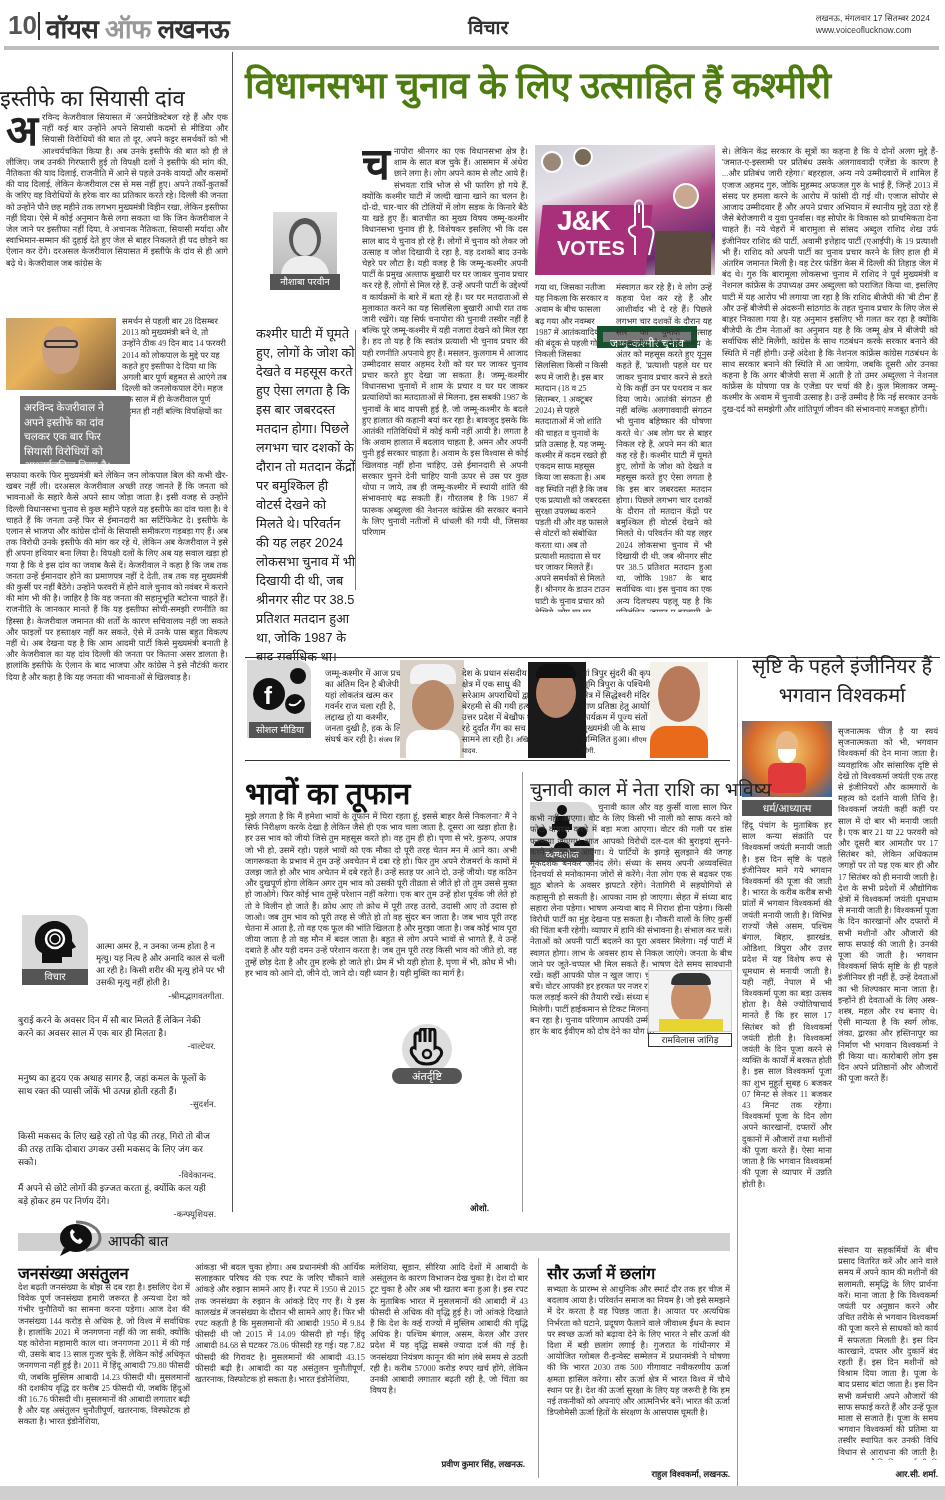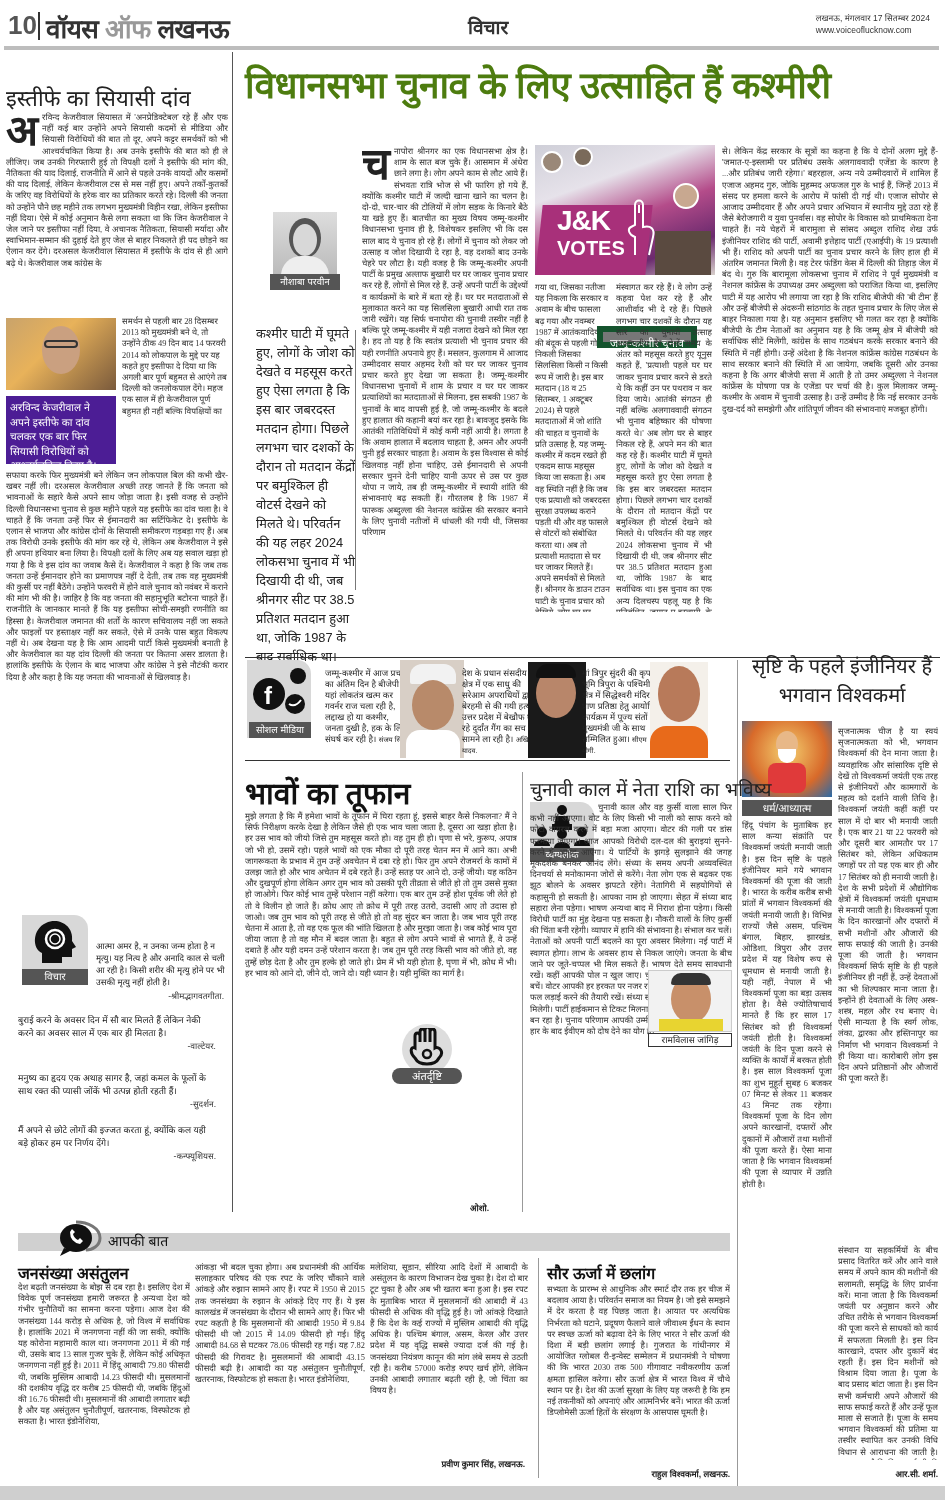--- a/index.html
+++ b/index.html
@@ -37,31 +37,31 @@
     <span>लखनऊ</span>
   </div>
   <span class="abs section-label" style="left:460px;top:6px">विचार</span>
   <div class="abs date" style="right:8px;top:4px">
     <div>लखनऊ, मंगलवार 17 सितम्बर 2024</div>
     <div>www.voiceoflucknow.com</div>
   </div>
 </div>
 <div class="grey-band" style="left:4px;top:46px;width:935px;height:4px"></div>
 
-<div class="abs hd" style="left:6px;top:82px;font-size:22px;font-weight:normal;color:#222;white-space:nowrap">इस्तीफे का सियासी दांव</div>
+<div class="abs hd" style="left:0;top:82px;font-size:22px;font-weight:normal;color:#222;white-space:nowrap">इस्तीफे का सियासी दांव</div>
 <div class="abs txt" style="left:6px;top:112px;width:222px;height:190px">
   <span class="dropcap">अ</span>
   <span>रविन्द केजरीवाल सियासत में 'अनप्रेडिक्टेबल' रहे हैं और एक नहीं कई बार उन्होंने अपने सियासी कदमों से मीडिया और सियासी विरोधियों की बात तो दूर, अपने कट्टर समर्थकों को भी आश्चर्यचकित किया है। अब उनके इस्तीफे की बात को ही ले लीजिए। जब उनकी गिरफ्तारी हुई तो विपक्षी दलों ने इस्तीफे की मांग की, नैतिकता की याद दिलाई, राजनीति में आने से पहले उनके वायदों और कसमों की याद दिलाई, लेकिन केजरीवाल टस से मस नहीं हुए। अपने तर्कों-कुतर्कों के जरिए वह विरोधियों के हरेक वार का प्रतिकार करते रहे। दिल्ली की जनता को उन्होंने पौने छह महीने तक लगभग मुख्यमंत्री विहीन रखा, लेकिन इस्तीफा नहीं दिया। ऐसे में कोई अनुमान कैसे लगा सकता था कि जिन केजरीवाल ने जेल जाने पर इस्तीफा नहीं दिया, वे अचानक नैतिकता, सियासी मर्यादा और स्वाभिमान-सम्मान की दुहाई देते हुए जेल से बाहर निकलते ही पद छोड़ने का ऐलान कर देंगे। दरअसल केजरीवाल सियासत में इस्तीफे के दांव से ही आगे बढ़े थे। केजरीवाल जब कांग्रेस के</span>
 </div>
 <div class="photo" style="left:6px;top:318px;width:110px;height:72px;background:linear-gradient(135deg,#c9a36b,#e8b25a 40%,#7a5a3c)">
   <div class="abs" style="left:36px;top:8px;width:38px;height:48px;border-radius:50%;background:#caa080"></div>
   <div class="abs" style="left:38px;top:22px;width:34px;height:8px;border:2px solid #333;border-radius:4px"></div>
 </div>
 <div class="abs txt" style="left:122px;top:316px;width:106px;height:150px;text-align:left">समर्थन से पहली बार 28 दिसम्बर 2013 को मुख्यमंत्री बने थे, तो उन्होंने ठीक 49 दिन बाद 14 फरवरी 2014 को लोकपाल के मुद्दे पर यह कहते हुए इस्तीफा दे दिया था कि अगली बार पूर्ण बहुमत से आएंगे तब दिल्ली को जनलोकपाल देंगे। महज एक साल में ही केजरीवाल पूर्ण बहुमत ही नहीं बल्कि विपक्षियों का</div>
-<div class="abs" style="left:6px;top:396px;width:110px;height:68px;background:#4c1d95;padding:4px">
+<div class="abs" style="left:20px;top:396px;width:110px;height:68px;background:#737373;padding:4px">
   <div style="font-family:'Liberation Sans',sans-serif;color:#fff;font-size:10.5px;line-height:14.5px">अरविन्द केजरीवाल ने अपने इस्तीफे का दांव चलकर एक बार फिर सियासी विरोधियों को आश्चर्यचकित किया है।</div>
 </div>
 <div class="abs txt" style="left:6px;top:470px;width:222px;height:410px">सफाया करके फिर मुख्यमंत्री बने लेकिन जन लोकपाल बिल की कभी खैर-खबर नहीं ली। दरअसल केजरीवाल अच्छी तरह जानते हैं कि जनता को भावनाओं के सहारे कैसे अपने साथ जोड़ा जाता है। इसी वजह से उन्होंने दिल्ली विधानसभा चुनाव से कुछ महीने पहले यह इस्तीफे का दांव चला है। वे चाहते हैं कि जनता उन्हें फिर से ईमानदारी का सर्टिफिकेट दे। इस्तीफे के एलान से भाजपा और कांग्रेस दोनों के सियासी समीकरण गड़बड़ा गए हैं। अब तक विरोधी उनके इस्तीफे की मांग कर रहे थे, लेकिन अब केजरीवाल ने इसे ही अपना हथियार बना लिया है। विपक्षी दलों के लिए अब यह सवाल खड़ा हो गया है कि वे इस दांव का जवाब कैसे दें। केजरीवाल ने कहा है कि जब तक जनता उन्हें ईमानदार होने का प्रमाणपत्र नहीं दे देती, तब तक वह मुख्यमंत्री की कुर्सी पर नहीं बैठेंगे। उन्होंने फरवरी में होने वाले चुनाव को नवंबर में कराने की मांग भी की है। जाहिर है कि वह जनता की सहानुभूति बटोरना चाहते हैं। राजनीति के जानकार मानते हैं कि यह इस्तीफा सोची-समझी रणनीति का हिस्सा है। केजरीवाल जमानत की शर्तों के कारण सचिवालय नहीं जा सकते और फाइलों पर हस्ताक्षर नहीं कर सकते, ऐसे में उनके पास बहुत विकल्प नहीं थे। अब देखना यह है कि आम आदमी पार्टी किसे मुख्यमंत्री बनाती है और केजरीवाल का यह दांव दिल्ली की जनता पर कितना असर डालता है। हालांकि इस्तीफे के ऐलान के बाद भाजपा और कांग्रेस ने इसे नौटंकी करार दिया है और कहा है कि यह जनता की भावनाओं से खिलवाड़ है।</div>
 <div class="rule-v" style="left:232px;top:52px;height:1160px"></div>
 
 <div class="icon-box" style="left:22px;top:915px;width:66px;height:70px">
   <svg width="66" height="54" viewBox="0 0 66 54">
     <path d="M20 48 L20 38 C10 34 10 14 24 8 C36 2 52 10 50 26 L54 32 L50 34 L50 42 L40 42 L40 48 Z" fill="#111"></path>
     <circle cx="33" cy="24" r="9" fill="none" stroke="#fff" stroke-width="2.5"></circle>
     <circle cx="33" cy="24" r="5" fill="none" stroke="#fff" stroke-width="1.5"></circle>
@@ -72,20 +72,24 @@
 <div class="abs attr" style="left:96px;top:990px;width:128px">-श्रीमद्भागवतगीता.</div>
 
 <div class="abs" style="left:18px;top:1014px;width:198px">
   <div style="height:50px">
     <div class="quote">बुराई करने के अवसर दिन में सौ बार मिलते हैं लेकिन नेकी करने का अवसर साल में एक बार ही मिलता है।</div>
     <div class="attr">-वाल्टेयर.</div>
   </div>
   <div style="height:52px;margin-top:8px">
     <div class="quote">मनुष्य का हृदय एक अथाह सागर है, जहां कमल के फूलों के साथ रक्त की प्यासी जोंकें भी उत्पन्न होती रहती हैं।</div>
     <div class="attr">-सुदर्शन.</div>
+  </div>
+  <div style="height:52px;margin-top:6px">
+    <div class="quote">किसी मकसद के लिए खड़े रहो तो पेड़ की तरह, गिरो तो बीज की तरह ताकि दोबारा उगकर उसी मकसद के लिए जंग कर सको।</div>
+    <div class="attr">-विवेकानन्द.</div>
   </div>
   <div style="height:50px;margin-top:0">
     <div class="quote">मैं अपने से छोटे लोगों की इज्जत करता हूं, क्योंकि कल यही बड़े होकर हम पर निर्णय देंगे।</div>
     <div class="attr">-कन्फ्यूशियस.</div>
   </div>
 </div>
 
 <div class="abs hd" style="left:245px;top:58px;font-size:37px;letter-spacing:-0.5px;white-space:nowrap;color:#4d7c0f">विधानसभा चुनाव के लिए उत्साहित हैं कश्मीरी</div>
 <div class="photo" style="left:273px;top:212px;width:64px;height:62px;background:linear-gradient(#ddd,#bbb)">
   <div class="abs" style="left:16px;top:6px;width:32px;height:40px;border-radius:50%;background:#555"></div>

